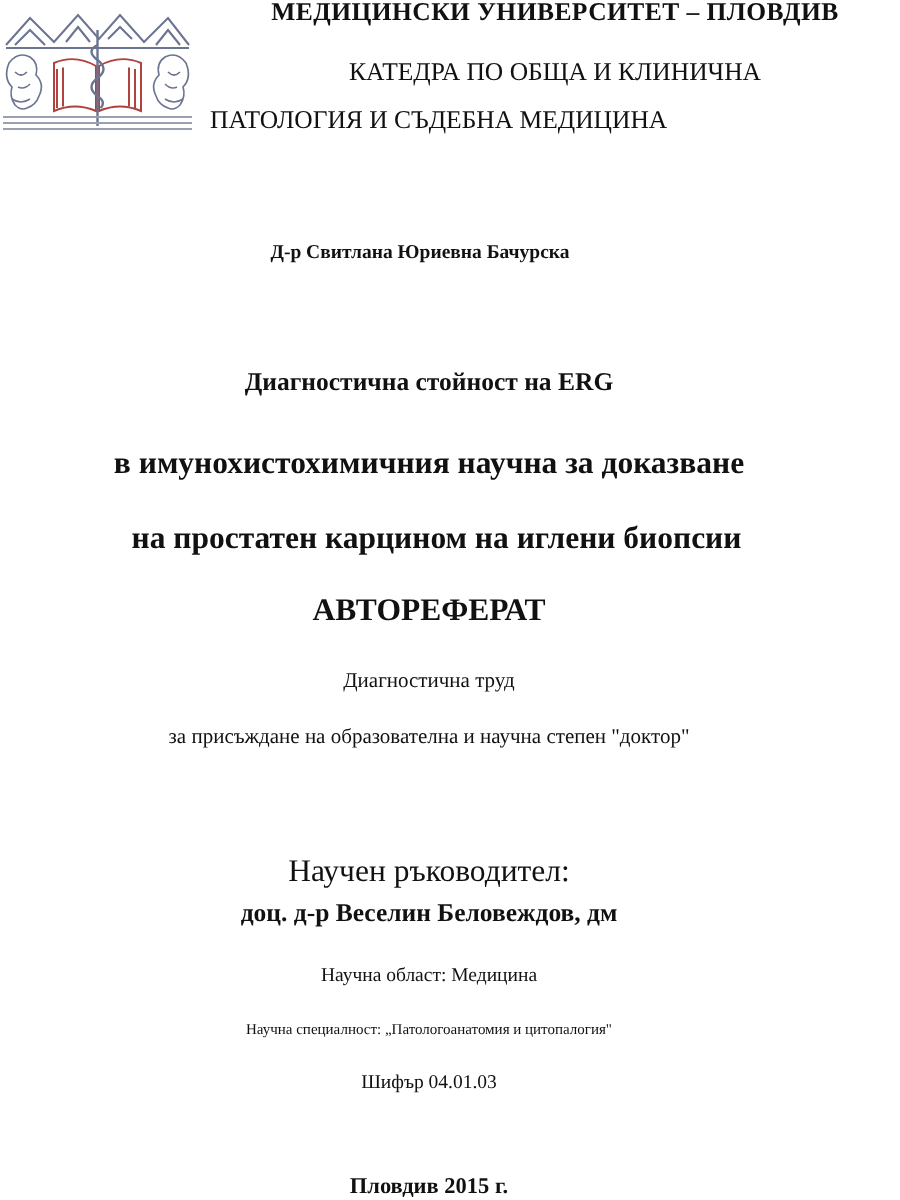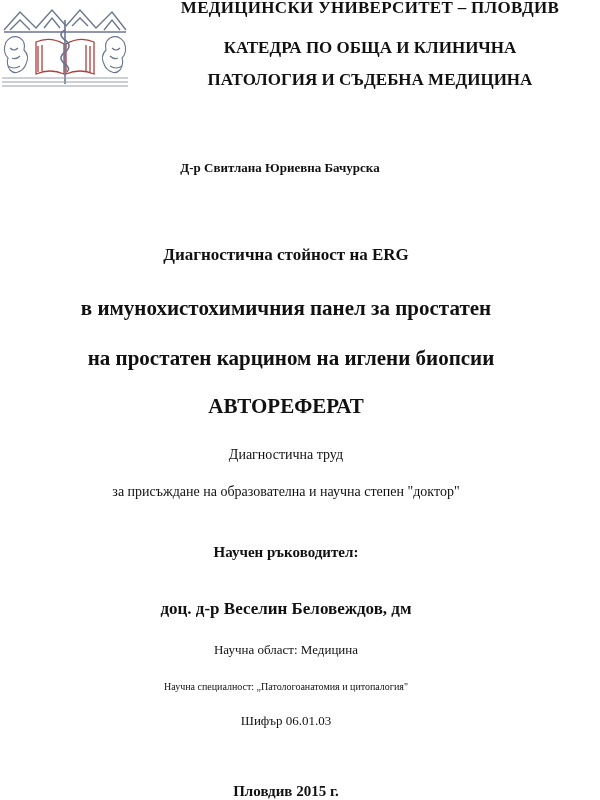--- a/index.html
+++ b/index.html
@@ -3,30 +3,30 @@
   <meta charset="utf-8">
   <style>
     html, body { margin: 0; padding: 0; }
     body {
       width: 600px; height: 800px; background: #ffffff; position: relative; overflow: hidden;
       font-family: "Liberation Serif", "DejaVu Serif", serif; color: #111;
     }
     .abs { position: absolute; left: 0; width: 600px; text-align: center; white-space: nowrap; }
     #logo { position: absolute; left: 0; top: 2px; width: 130px; height: 88px; }
     #uni { position: absolute; left: 140px; top: -2px; width: 460px; text-align: center; font-size: 17px; font-weight: bold; letter-spacing: 0.3px; white-space: nowrap; }
-    #dept1 { position: absolute; left: 140px; top: 38px; width: 460px; text-align: center; font-size: 17px; font-weight: bold; white-space: nowrap; }
-    #dept2 { position: absolute; left: 140px; top: 70px; width: 460px; text-align: center; font-size: 17px; font-weight: bold; white-space: nowrap; }
+    #dept1 { position: absolute; left: 140px; top: 38px; width: 460px; text-align: center; font-size: 17px; font-weight: normal; white-space: nowrap; }
+    #dept2 { position: absolute; left: 140px; top: 70px; width: 460px; text-align: left; font-size: 17px; font-weight: normal; white-space: nowrap; }
     #author { top: 160px; font-size: 13px; font-weight: bold; left: 0; width: 560px; }
     #t1 { top: 245px; font-size: 17px; font-weight: bold; left: 0; width: 572px; }
     #t2 { top: 296px; font-size: 21px; font-weight: bold; left: 0; width: 572px; }
     #t3 { top: 346px; font-size: 21px; font-weight: bold; left: 5px; width: 572px; }
     #t4 { top: 394px; font-size: 21px; font-weight: bold; left: 0; width: 572px; }
     #diss1 { top: 447px; font-size: 14px; left: 0; width: 572px; }
     #diss2 { top: 484px; font-size: 14px; left: 0; width: 572px; }
-    #sup-label { top: 544px; font-size: 15px; font-weight: bold; left: 0; width: 572px; }
+    #sup-label { top: 568px; font-size: 21px; font-weight: normal; left: 0; width: 572px; }
     #sup-name { top: 599px; font-size: 17px; font-weight: bold; left: 0; width: 572px; }
     #field { top: 642px; font-size: 13px; left: 0; width: 572px; }
     #spec { top: 681px; font-size: 10px; left: 0; width: 572px; }
     #code { top: 713px; font-size: 13px; left: 0; width: 572px; }
     #city { top: 783px; font-size: 15px; font-weight: bold; left: 0; width: 572px; }
   </style>
 </head>
 <body>
 
 <svg id="logo" viewBox="0 0 130 88" xmlns="http://www.w3.org/2000/svg">
@@ -65,27 +65,27 @@
   </g>
 </svg>
 
 <div id="uni">МЕДИЦИНСКИ УНИВЕРСИТЕТ – ПЛОВДИВ</div>
 <div id="dept1">КАТЕДРА ПО ОБЩА И КЛИНИЧНА</div>
 <div id="dept2">ПАТОЛОГИЯ И СЪДЕБНА МЕДИЦИНА</div>
 
 <div id="author" class="abs">Д-р Свитлана Юриевна Бачурска</div>
 
 <div id="t1" class="abs">Диагностична стойност на ERG</div>
-<div id="t2" class="abs">в имунохистохимичния панел за простатен</div>
+<div id="t2" class="abs">в имунохистохимичния научна за доказване</div>
 <div id="t3" class="abs">на простатен карцином на иглени биопсии</div>
 <div id="t4" class="abs">АВТОРЕФЕРАТ</div>
 
 <div id="diss1" class="abs">Диагностична труд</div>
 <div id="diss2" class="abs">за присъждане на образователна и научна степен "доктор"</div>
 
 <div id="sup-label" class="abs">Научен ръководител:</div>
 <div id="sup-name" class="abs">доц. д-р Веселин Беловеждов, дм</div>
 
 <div id="field" class="abs">Научна област: Медицина</div>
 <div id="spec" class="abs">Научна специалност:  „Патологоанатомия и цитопалогия"</div>
-<div id="code" class="abs">Шифър 06.01.03</div>
+<div id="code" class="abs">Шифър 04.01.03</div>
 
 <div id="city" class="abs">Пловдив 2015 г.</div>
 
 </body></html>

